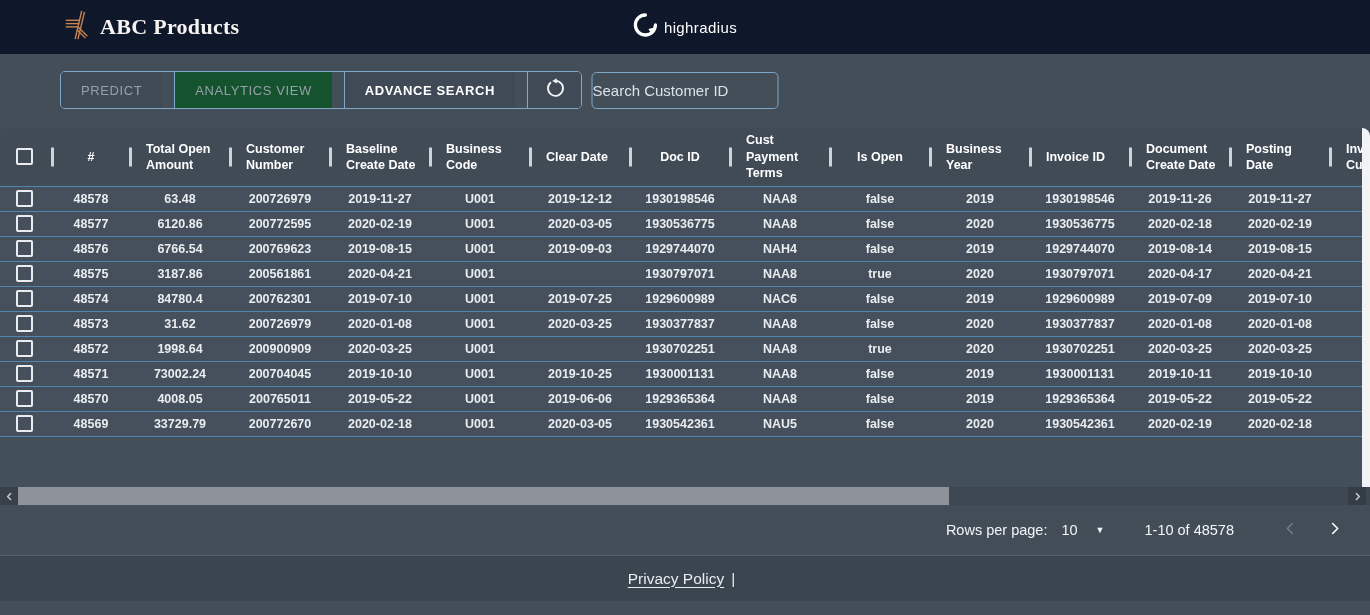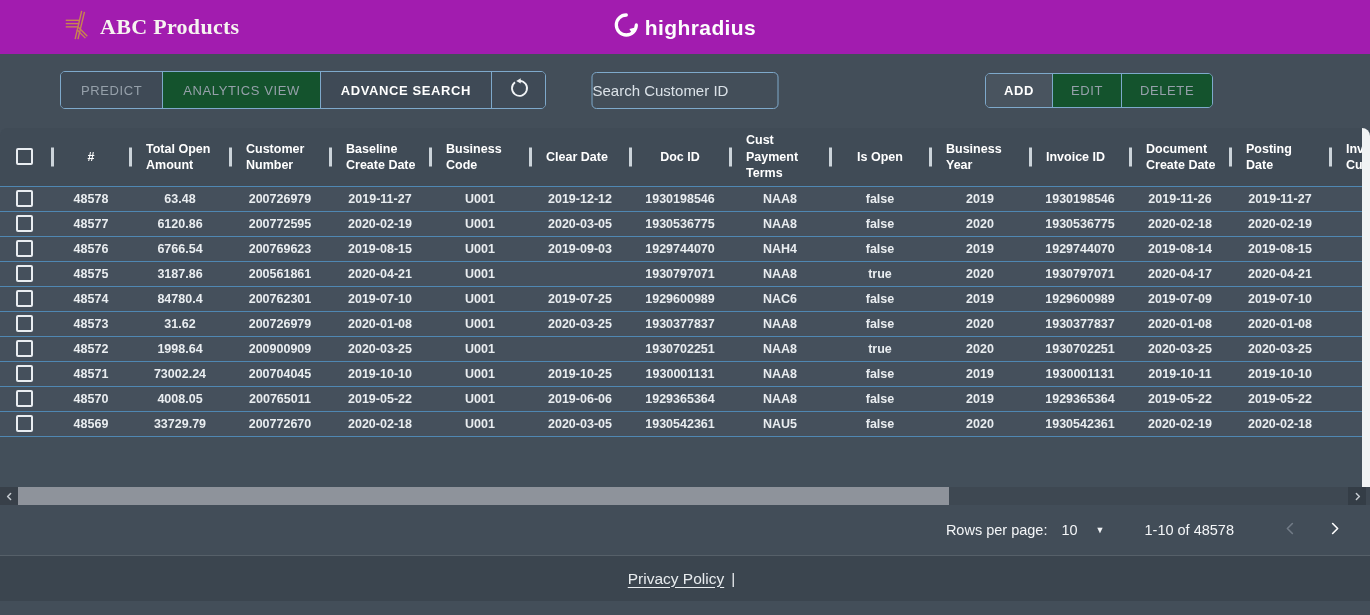--- a/index.html
+++ b/index.html
@@ -1,28 +1,28 @@
 <!DOCTYPE html>
 <html><head>
 <meta charset="utf-8">
 <style>
   * { margin:0; padding:0; box-sizing:border-box; }
   html,body { width:1370px; height:615px; overflow:hidden; }
   body { font-family:"Liberation Sans", sans-serif; background:#434e59; color:#f1f4f6; }
 
   
-  .topbar { height:54px; background:#a21caf; position:relative; display:flex; align-items:center; }
+  .topbar { height:54px; background:#0f172a; position:relative; display:flex; align-items:center; }
   .brand { display:flex; align-items:center; gap:8px; margin-left:62px; }
   .brand-title { font-family:"Liberation Serif", serif; font-weight:bold; font-size:22px; color:#f6f4f0; letter-spacing:.3px; }
   .hr-logo { position:absolute; left:50%; top:50%; transform:translate(-50%,-50%); display:flex; align-items:center; gap:6px; }
-  .hr-text { font-size:21px; font-weight:700; color:#fdfdfd; letter-spacing:.4px; }
+  .hr-text { font-size:15px; font-weight:400; color:#fdfdfd; letter-spacing:.4px; }
 
   
   .toolbar { height:74px; background:#434e59; position:relative; }
-  .btn-group { position:absolute; top:17px; display:flex; border:1px solid #7ea9cb; border-radius:5px; overflow:hidden; }
+  .btn-group { position:absolute; top:17px; display:flex; border:1px solid #7ea9cb; border-radius:5px; overflow:hidden;gap:12px; }
   .btn-group.left { left:60px; }
   .btn-group.right { left:985px; top:19px; }
   .tb-btn { font-family:"Liberation Sans", sans-serif; border:none; border-left:1px solid #7ea9cb; background:#3f4a56; color:#96a0aa;
             font-size:13px; letter-spacing:.6px; padding:0 20px; height:36px; cursor:pointer; display:flex; align-items:center; justify-content:center; }
   .btn-group .tb-btn:first-child { border-left:none; }
   .tb-btn.dark { background:#14532d; }
   .tb-btn.active { background:#3f4a56; color:#ffffff; font-weight:bold; }
   .btn-group.right .tb-btn { height:33px; padding:0 18px; font-size:13px; }
   .btn-group.right .tb-btn.active { background:#49545f; }
   .icon-btn { padding:0 16px; }
@@ -112,25 +112,20 @@
             <path d="M14.6 0.4 L9.4 3.4 L14.6 6.4 Z" fill="#f1f4f6"></path>
           </svg>
         </span>
       </button>
     </div>
 
     <div class="search-wrap">
       <input type="text" placeholder="Search Customer ID" style="">
     </div>
 
-    <div class="btn-group right">
-      <button class="tb-btn active">ADD</button>
-      <button class="tb-btn dark">EDIT</button>
-      <button class="tb-btn dark">DELETE</button>
-    </div>
   </div>
 
   <div class="table-area">
     <div class="table-clip">
       <table>
         <colgroup>
             <col style="width: 52px;">
             <col style="width: 78px;">
             <col style="width: 100px;">
             <col style="width: 100px;">

